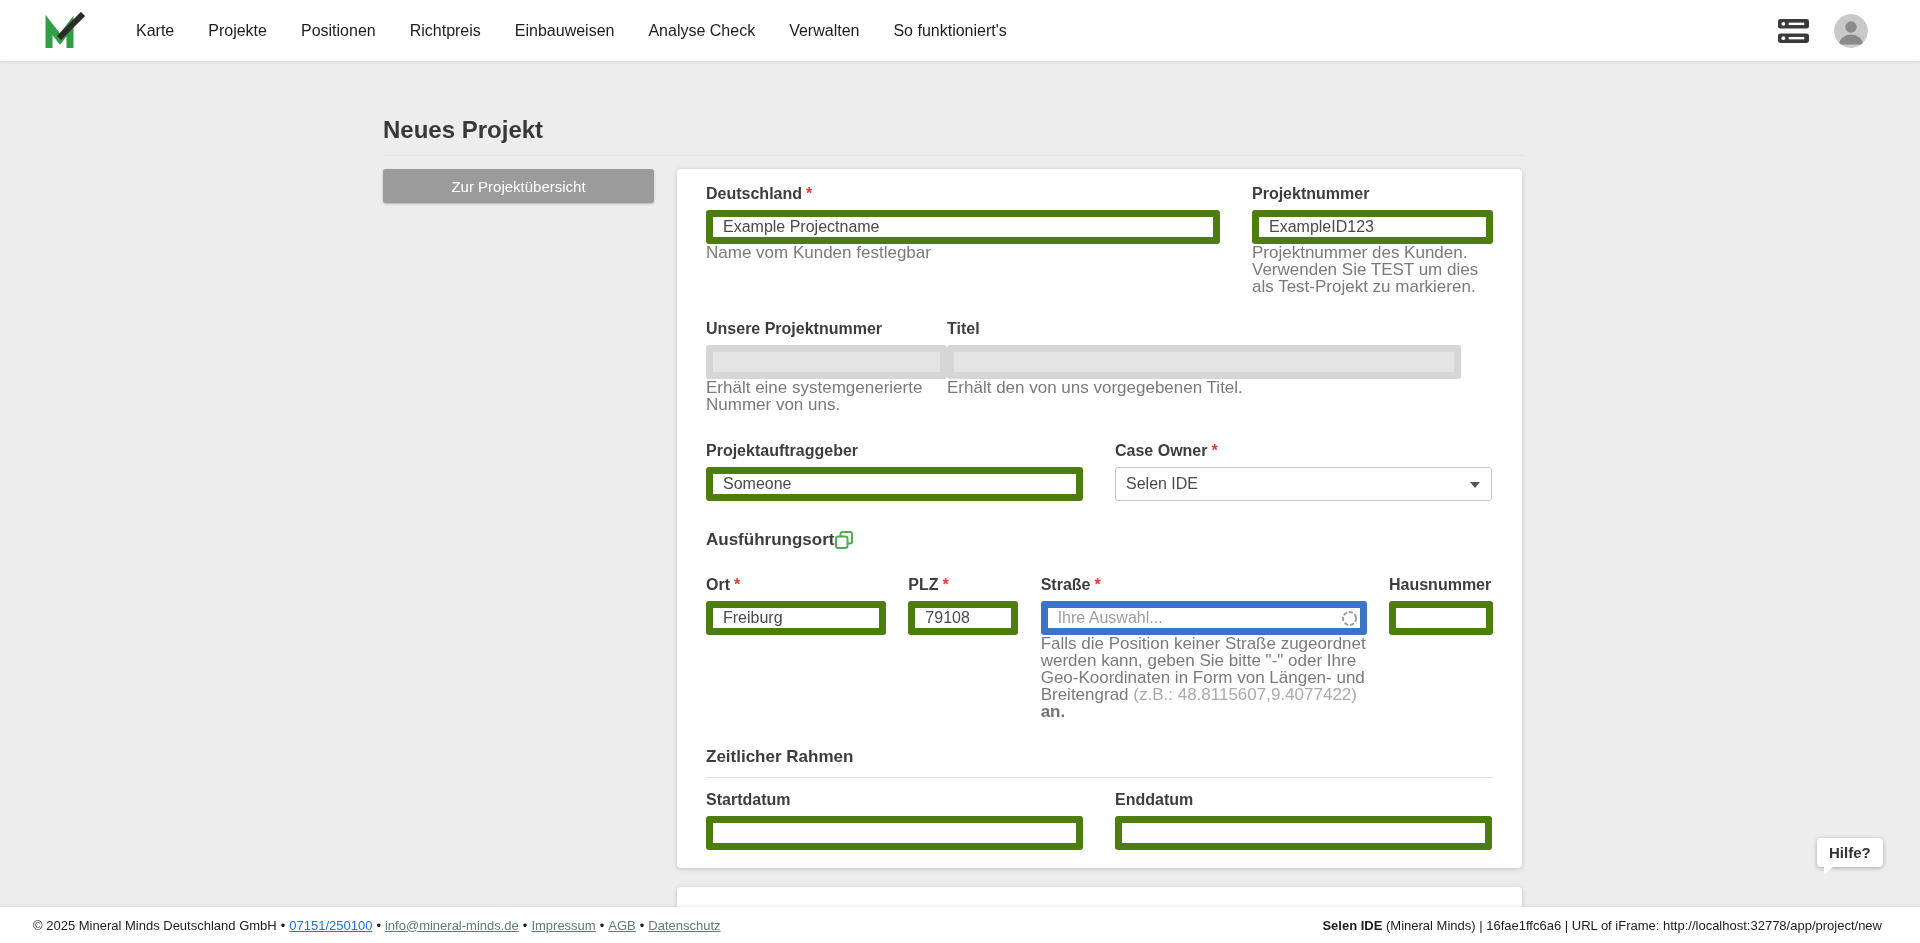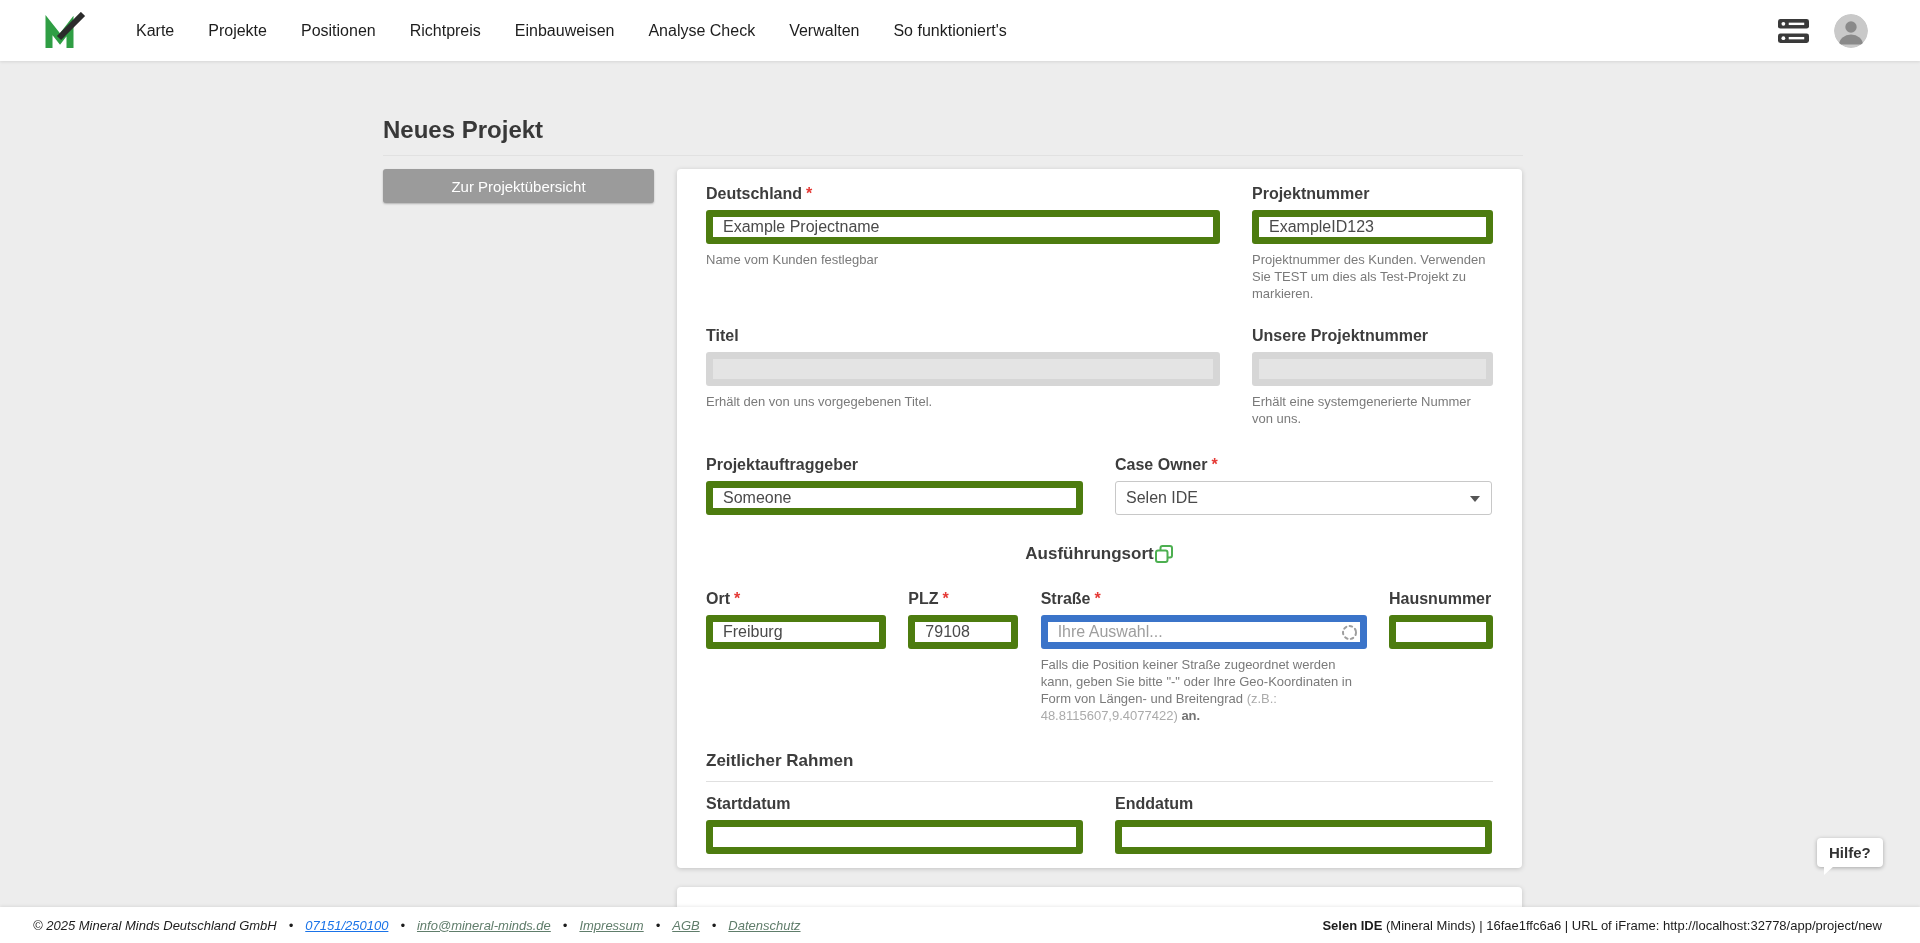--- a/index.html
+++ b/index.html
@@ -67,35 +67,35 @@
   .input {
     width: 100%; height: 34px; border: 7px solid #4d7c0f; border-radius: 3px;
     padding: 0 10px; font-size: 16px; color: #4a4a4a; font-family: inherit; background: #fff; outline: none;
   }
   .input::placeholder { color: #9e9e9e; }
   .input:disabled { background: #e4e4e4; border-color: #d6d6d6; }
   .input.focused { border-color: #3b74c9; }
   .input-wrap { position: relative; }
   .spinner { position: absolute; right: 9px; top: 9px; width: 17px; height: 17px; }
 
-  .hint { margin-top: 7px; font-size: 13px; line-height: 17px; color: #7a7a7a; }
+  .hint { font-size: 17px; line-height: 17px; color: #7a7a7a; }
   .hint .light { color: #ababab; }
   .hint .strong { font-weight: 700; color: #737373; }
 
   .select-box {
     position: relative; height: 34px; border: 1px solid #c8c8c8; border-radius: 3px;
     background: #fff; display: flex; align-items: center; padding: 0 26px 0 10px;
     font-size: 16px; color: #4a4a4a; cursor: pointer;
   }
   .select-caret {
     position: absolute; right: 11px; top: 14px; width: 0; height: 0;
     border-left: 5px solid transparent; border-right: 5px solid transparent; border-top: 6px solid #555;
   }
 
-  .section-header { display: flex; justify-content: center; align-items: center; }
+  .section-header { display: flex; justify-content: flex-start; align-items: center; }
   .section-title { font-size: 17px; font-weight: 700; color: #3d3d3d; line-height: 22px; }
   .copy-btn { cursor: pointer; display: flex; align-items: center; }
   .section-divider { height: 1px; background: #e0e0e0; margin-top: 9px; }
 
   
   .help-btn {
     position: absolute; left: 1817px; top: 838px; background: #fff; border: none; border-radius: 4px;
     padding: 6px 12px; font-size: 15px; font-weight: 700; color: #333;
     box-shadow: 0 1px 4px rgba(0,0,0,0.3); cursor: pointer; font-family: inherit;
   }
@@ -104,21 +104,21 @@
     border-top: 9px solid #fff; border-right: 10px solid transparent;
   }
 
   
   .footer {
     position: absolute; left: 0; bottom: 0; width: 1920px; height: 36px; background: #fff;
     display: flex; align-items: center; justify-content: space-between;
     padding: 0 38px 0 33px; font-size: 13px; color: #1c1c1c;
     box-shadow: 0 -1px 3px rgba(0,0,0,0.08); z-index: 10;
   }
-  .footer-left { display: flex; align-items: flex-start; gap: 12px; white-space: nowrap; font-style: italic; }
+  .footer-left { display: flex; align-items: flex-start; gap: 4px; white-space: nowrap; }
   .flink { text-decoration: underline; cursor: pointer; }
   .flink.blue { color: #1a73e8; }
   .flink.gray { color: #607d6b; }
   .footer-right { white-space: nowrap; text-align: right; }
   .footer-right .bold { font-weight: 700; }
 </style>
 </head>
 <body>
 
 <header class="topbar">
@@ -172,29 +172,29 @@
       <div class="hint">Name vom Kunden festlegbar</div>
     </div>
     <div class="field col-b">
       <label><span>Projektnummer</span></label>
       <input class="input" type="text" value="ExampleID123" style="">
       <div class="hint">Projektnummer des Kunden. Verwenden Sie TEST um dies als Test-Projekt zu markieren.</div>
     </div>
   </div>
 
   <div class="form-row row-b">
+    <div class="field col-b">
+      <label><span>Unsere Projektnummer</span></label>
+      <input class="input" type="text" disabled="" style="">
+      <div class="hint">Erhält eine systemgenerierte Nummer von uns.</div>
+    </div>
     <div class="field col-a">
       <label><span>Titel</span></label>
       <input class="input" type="text" disabled="" style="">
       <div class="hint">Erhält den von uns vorgegebenen Titel.</div>
-    </div>
-    <div class="field col-b">
-      <label><span>Unsere Projektnummer</span></label>
-      <input class="input" type="text" disabled="" style="">
-      <div class="hint">Erhält eine systemgenerierte Nummer von uns.</div>
     </div>
   </div>
 
   <div class="form-row row-c">
     <div class="field col-half first">
       <label><span>Projektauftraggeber</span></label>
       <input class="input" type="text" value="Someone" style="">
     </div>
     <div class="field col-half">
       <label><span>Case Owner</span><span class="req">*</span></label>

